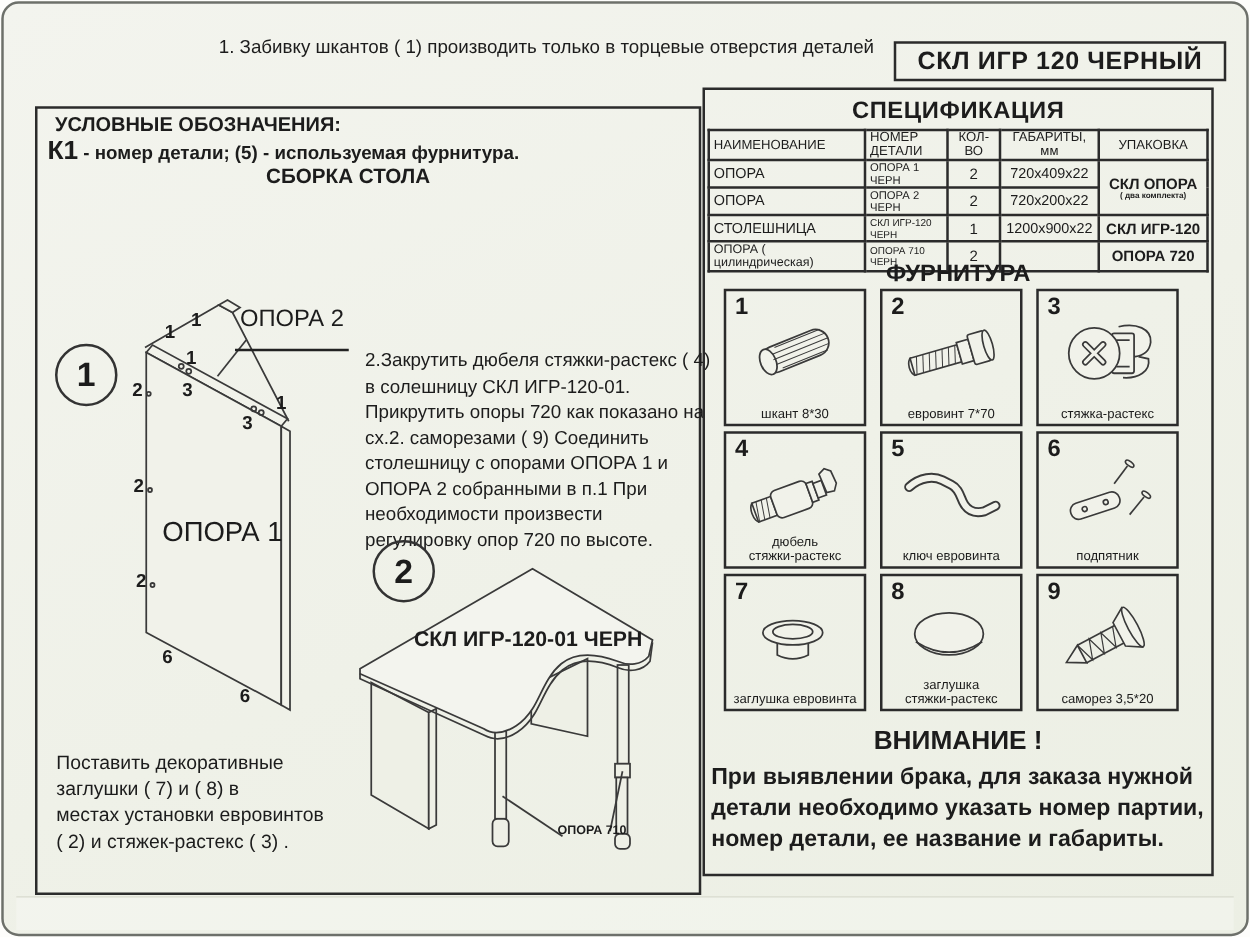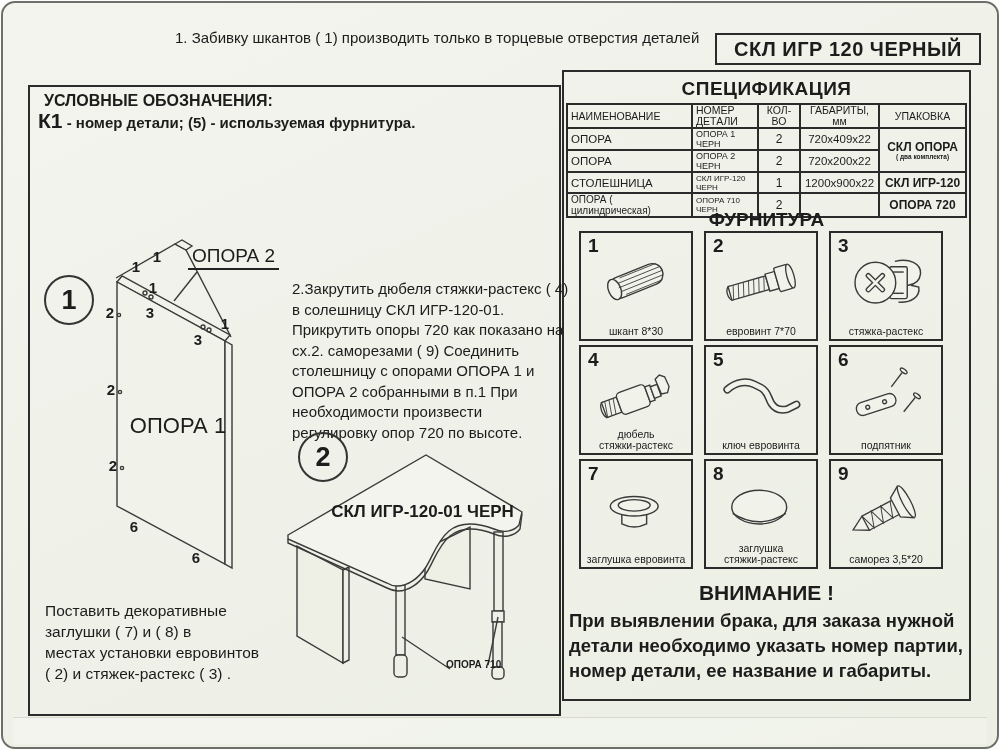--- a/index.html
+++ b/index.html
@@ -19,21 +19,21 @@
   
   .left-box{left:25px;top:82px;width:529px;height:627px;}
   .legend-title{left:14px;top:5px;font-size:16px;font-weight:bold;}
   .k1-line{left:8px;top:22px;font-size:15px;font-weight:bold;}
   .k1-code{font-size:21px;}
   .assembly-title{left:5px;top:45px;width:487px;font-size:16.5px;font-weight:bold;text-align:center;}
   .step1-text{left:5px;top:64px;width:494px;font-size:14.5px;line-height:19.5px;}
   .step-circle{width:46px;height:46px;border:2px solid #333;border-radius:50%;display:flex;
                align-items:center;justify-content:center;font-size:27px;font-weight:bold;background:transparent;}
   .co{position:absolute;font-size:15px;font-weight:bold;transform:translate(-50%,-50%);}
-  .opora2-label{left:158px;top:158px;font-size:19px;border-bottom:2px solid #222;padding:0 4px 1px 4px;}
+  .opora2-label{left:158px;top:158px;font-size:19px;border-bottom:2px solid #222;padding:0 4px 12px 4px;}
   .opora1-label{left:95px;top:326px;width:106px;text-align:center;font-size:22px;}
   .step2-text{left:262px;top:192px;width:292px;font-size:15px;line-height:20.5px;}
   .desk-label{left:285px;top:415px;width:215px;text-align:center;font-size:17px;font-weight:600;}
   .leg-label{left:416px;top:572px;font-size:10px;font-weight:bold;}
   .bottom-note{left:15px;top:513px;font-size:15.5px;line-height:21px;}
   
   .right-box{left:559px;top:67px;width:405px;height:627px;}
   .spec-title{left:0;top:6px;width:100%;text-align:center;font-size:19px;font-weight:bold;letter-spacing:.5px;}
   table.spec{position:absolute;left:2px;top:31px;width:399px;border-collapse:collapse;table-layout:fixed;}
   table.spec th,table.spec td{border:2px solid #2b2b2b;padding:0 3px;overflow:hidden;}
@@ -103,20 +103,21 @@
           <rect x="364" y="568" width="13" height="22" rx="4" fill="#eef0e6"></rect>
           <path d="M258,448 L396,368 L492,425 L489,438 C483,445 473,446 464,442 C445,435 430,435 419,444 C407,454 403,469 396,480 C389,491 378,499 367,499 C363,499 360,498 357,496 L258,452 Z" fill="#f3f4ee"></path>
           <path d="M258,452 L258,456 L357,501 C361,503 364,504 368,504 C379,504 390,496 397,485 C404,474 408,459 420,449 C431,440 446,440 464,447 C473,451 484,450 490,442 L492,427"></path>
           <path d="M420,582 L372,550"></path>
           <path d="M458,578 L468,530"></path>
         </g>
       </svg>
 
       <div class="abs legend-title">УСЛОВНЫЕ ОБОЗНАЧЕНИЯ:</div>
       <div class="abs k1-line"><span class="k1-code">К1</span><span> - номер детали;  (5) - используемая фурнитура.</span></div>
+      <div class="abs assembly-title">СБОРКА СТОЛА</div>
 
       <div class="abs step-circle" style="left:14px;top:188px;">
         <span>1</span>
       </div>
 
       <div class="abs opora2-label">ОПОРА 2</div>
       <div class="abs opora1-label">ОПОРА 1</div>
 
       <span class="co" style="left:106px;top:179px;">1</span>
       <span class="co" style="left:127px;top:169px;">1</span>

